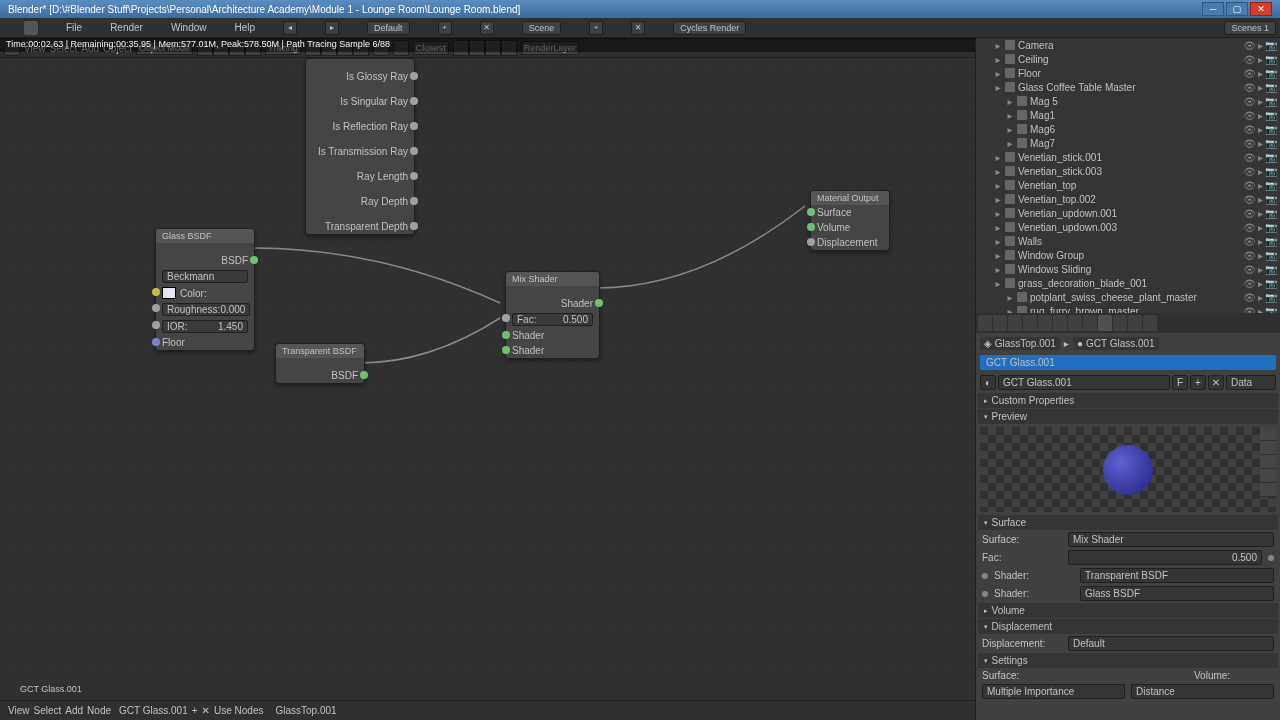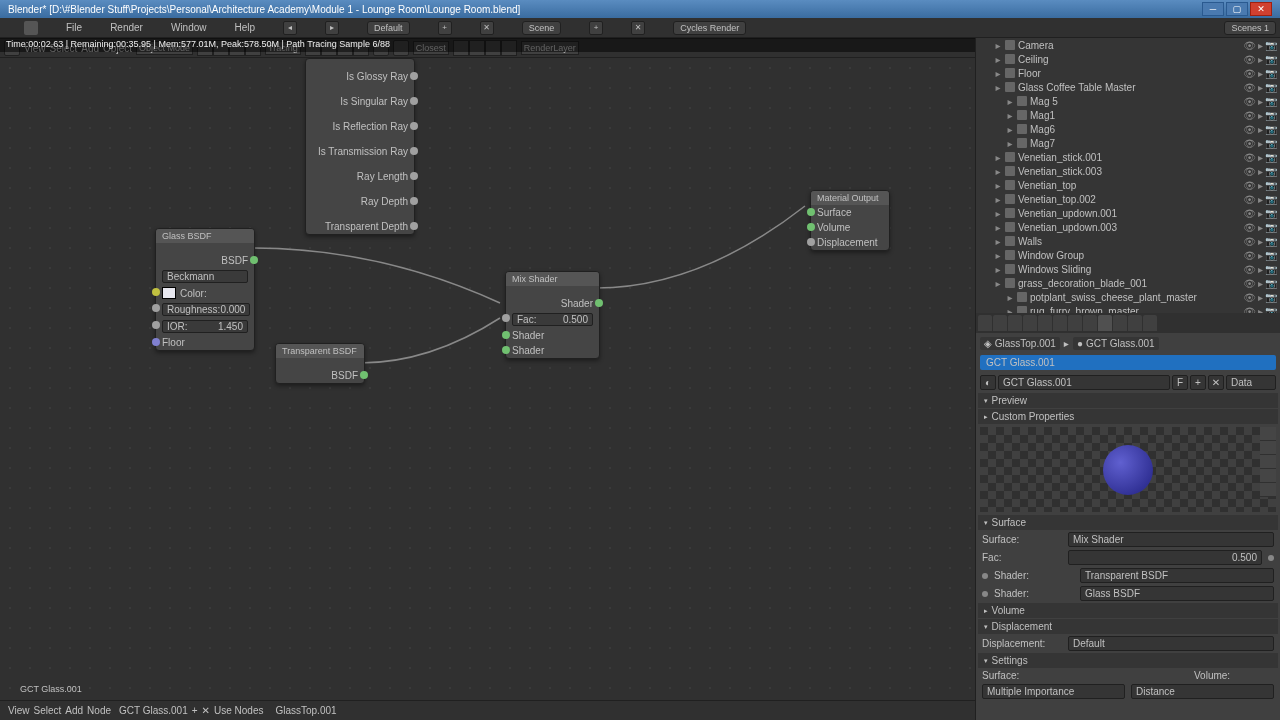--- a/index.html
+++ b/index.html
@@ -509,22 +509,22 @@
       </div>
       <div class="matslot">GCT Glass.001</div>
       <div class="matname">
         <span class="sm">◐</span>
         <span class="fld">GCT Glass.001</span>
         <span class="sm">F</span>
         <span class="sm">+</span>
         <span class="sm">✕</span>
         <span class="fld" style="flex:0 0 50px">Data</span>
       </div>
+      <div class="panel-hdr">Custom Properties</div>
       <div class="panel-hdr open">Preview</div>
-      <div class="panel-hdr">Custom Properties</div>
       <div class="preview">
         <div class="preview-tabs">
             <span></span>
             <span></span>
             <span></span>
             <span></span>
             <span></span>
           </div>
       </div>
       <div class="panel-hdr open">Surface</div>

